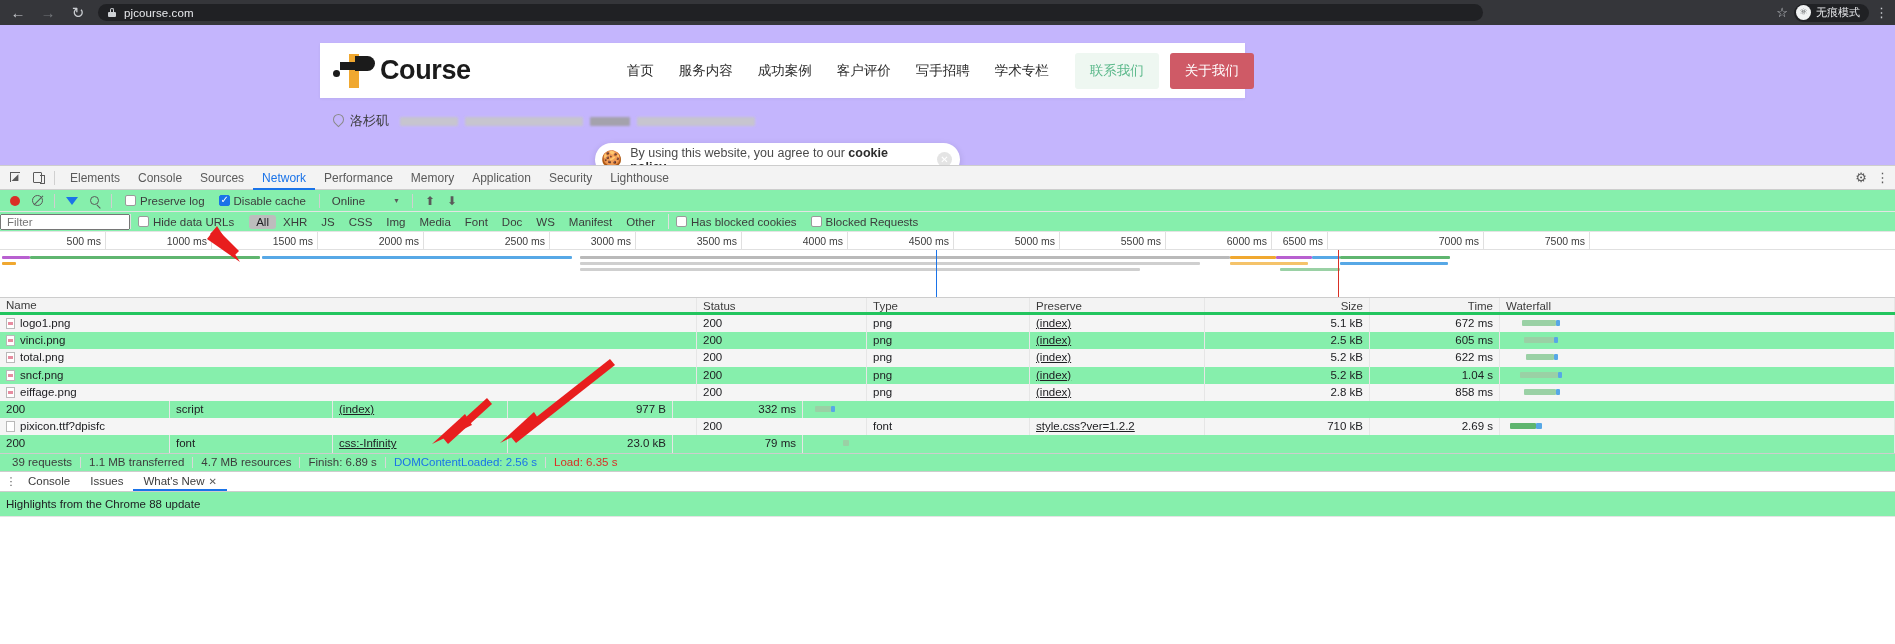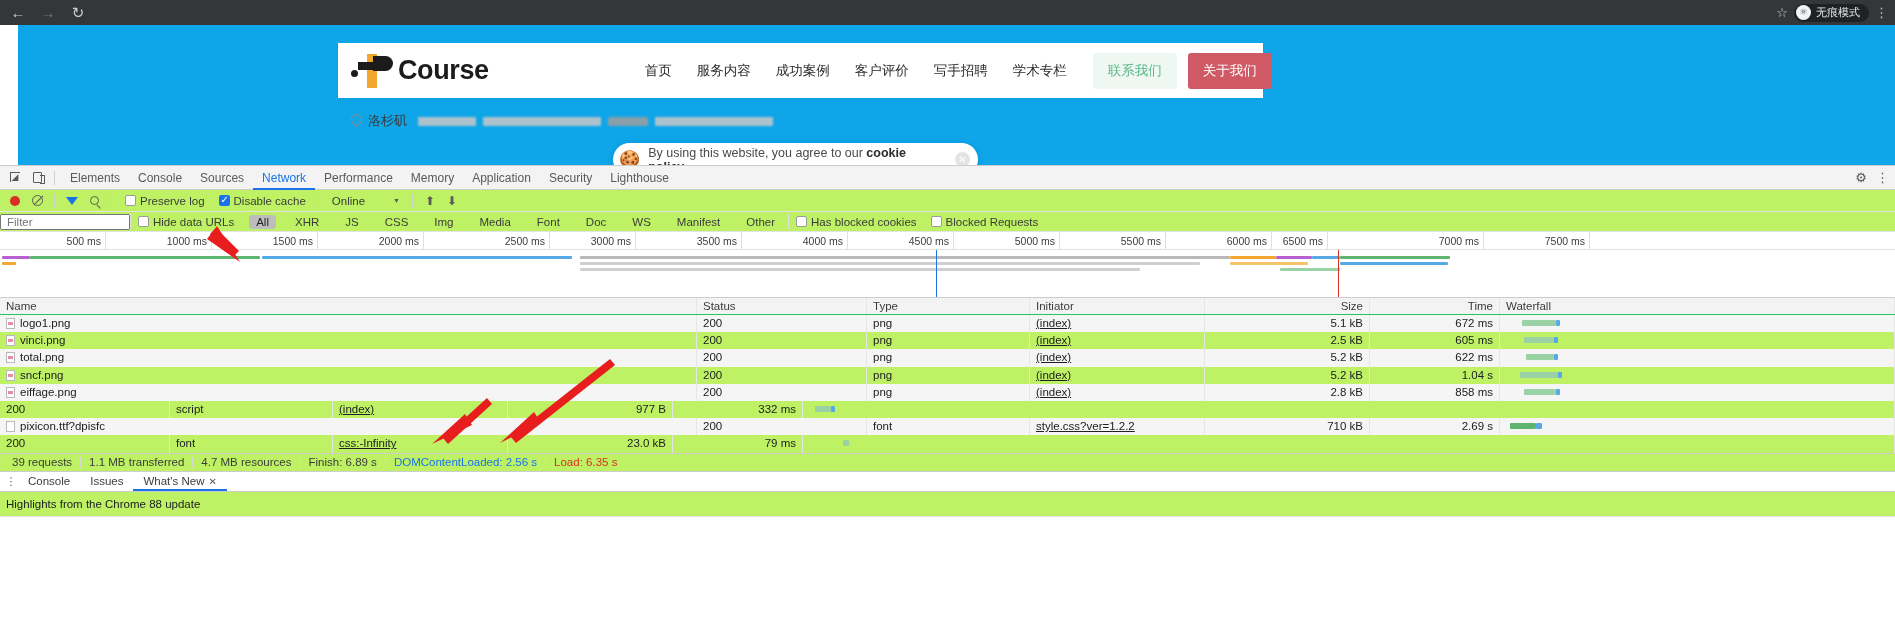--- a/index.html
+++ b/index.html
@@ -33,21 +33,21 @@
   .star-icon { color:#c9ccd0; font-size:13px; }
   .incognito-pill { display:flex; align-items:center; gap:5px; background:#202124;
      border-radius:10px; padding:1px 9px 1px 2px; height:18px;}
   .incognito-circle { width:15px; height:15px; border-radius:50%; background:#f1f3f4;
      display:flex; align-items:center; justify-content:center; }
   .incognito-glyph { font-size:9px; color:#3c4043; line-height:1;}
   .incognito-text { color:#e8eaed; font-size:11px;font-family:Liberation Serif, serif; }
   .kebab { color:#c9ccd0; font-size:13px; line-height:1; letter-spacing:0; width:10px; text-align:center;}
 
   
-  .page { position:relative; height:140px; background:#0ea5e9; overflow:hidden;margin-left:18px; }
+  .page { position:relative; height:140px; background:#c4b5fd; overflow:hidden; }
   .page-inner { position:absolute; left:320px; right:0; top:0; bottom:0; }
   .site-header {
     position:absolute; left:0; top:18px; width:925px; height:55px; background:#fff;
     display:flex; align-items:center; padding-left:13px; box-shadow:0 1px 3px rgba(0,0,0,.05);
   }
   .logo { display:flex; align-items:center; gap:3px; }
   .logo-mark { position:relative; width:44px; height:34px; flex:none; }
   .logo-mark .dot { position:absolute; left:0; top:16px; width:7px; height:7px; border-radius:50%; background:#1b1b1b;}
   .logo-mark .p-stem { position:absolute; left:16px; top:0; width:10px; height:34px; background:#f0a830;}
   .logo-mark .p-bowl { position:absolute; left:22px; top:2px; width:20px; height:15px; background:#1b1b1b;
@@ -75,21 +75,21 @@
     border-radius:17px; display:flex; align-items:center; padding:0 8px 0 6px; gap:8px;
     box-shadow:0 2px 7px rgba(0,0,0,.13);
   }
   .cookie-emoji { font-size:17px; line-height:1; }
   .cookie-text { font-size:12.5px; color:#4a4a4a; flex:1; }
   .cookie-text b { color:#2b2b2b; font-weight:bold; }
   .cookie-close { width:15px; height:15px; border-radius:50%; background:#e4e4e4; color:#fff;
       font-size:10px; display:flex; align-items:center; justify-content:center; flex:none;}
 
   
-  .devtools { border-top:1px solid #cdcdcd; background:#bef264; }
+  .devtools { border-top:1px solid #cdcdcd; background:#86efac; }
   .dt-tabs { height:24px; display:flex; align-items:center; background:#f3f3f3;
      border-bottom:1px solid #cdcdcd; padding-left:4px; position:relative;}
   .dt-icon-btn { width:22px; height:22px; display:flex; align-items:center; justify-content:center; color:#5a5a5a;}
   .inspect-glyph { width:11px; height:11px; position:relative;}
   .inspect-glyph:before { content:""; position:absolute; left:0; top:0; width:9px; height:9px;
      border:1.2px solid #5a5a5a; border-right:none; border-bottom:none;}
   .inspect-glyph:after { content:"\25E2"; position:absolute; left:2px; top:0px; font-size:9px; color:#5a5a5a;}
   .device-glyph { width:9px; height:11px; border:1.2px solid #5a5a5a; border-radius:1px; position:relative;}
   .device-glyph:after{ content:""; position:absolute; right:-4px; top:2px; width:4px; height:7px;
      border:1.2px solid #5a5a5a; border-left:none; border-radius:0 1px 1px 0;}
@@ -114,36 +114,36 @@
   .chk.checked { background:#1a73e8; border-color:#1a73e8; }
   .chk.checked:after { content:"\2713"; position:absolute; left:1px; top:-2px; font-size:10px; color:#fff; }
   .chk-label { display:flex; align-items:center; gap:4px; font-size:11.5px; color:#3c3c3c; padding:0 7px; white-space:nowrap;}
   .online-sel { display:flex; align-items:center; gap:28px; font-size:11.5px; color:#3c3c3c; padding:0 6px;}
   .caret { font-size:7px; color:#5a5a5a; }
   .arrow-up, .arrow-down { font-size:12px; color:#5a5a5a; padding:0 6px; }
 
   .dt-filterbar { height:20px; display:flex; align-items:center; border-bottom:1px solid #e4e4e4; }
   .filter-input { width:130px; font-size:11.5px; color:#9a9a9a; padding-left:5px; }
   .fb-sep { width:1px; height:15px; background:#e0e0e0; }
-  .type-chips { display:flex; align-items:flex-end; gap:12px; padding-left:8px; }
+  .type-chips { display:flex; align-items:flex-end; gap:0; padding-left:8px; }
   .chip { font-size:11.5px; color:#3c3c3c; padding:1px 7px; border-radius:3px; white-space:nowrap;}
   .chip.active { background:#bdbdbd; color:#202124; }
 
   
   .dt-overview { height:66px; position:relative; border-bottom:1px solid #cdcdcd; background:#fff;}
   .ruler { height:18px; position:relative; border-bottom:1px solid #e0e0e0;}
   .tick { position:absolute; top:0; height:18px; border-right:1px solid #e0e0e0;
      font-size:10.5px; color:#3c3c3c; text-align:right; padding-right:4px; line-height:18px; white-space:nowrap;}
   .band { position:absolute; height:3px; border-radius:1px; }
   .vline { position:absolute; top:18px; bottom:0; width:1px; }
 
   
   .dt-table { border-bottom:1px solid #cdcdcd; }
   .tr { display:flex; height:17.2px; align-items:center; font-size:11.5px; color:#202124;}
-  .tr.head { background:#f3f3f3; color:#3c3c3c; border-bottom:1px solid #22c55e; height:17px;}
+  .tr.head { background:#f3f3f3; color:#3c3c3c; border-bottom:3px solid #22c55e; height:17px;}
   .tr.alt { background:#f5f5f5; }
   .td { padding:0 6px; overflow:hidden; white-space:nowrap; border-right:1px solid #e6e6e6; height:100%; line-height:17px;}
   .c-name  { width:697px; display:flex; align-items:center; gap:5px;}
   .c-status{ width:170px; }
   .c-type  { width:163px; }
   .c-init  { width:175px; }
   .c-size  { width:165px; text-align:right; }
   .c-time  { width:130px; text-align:right; }
   .c-wf    { flex:1; position:relative; }
   .file-icon { width:9px; height:11px; border:1px solid #b9b9b9; background:#fff; flex:none; position:relative;}
@@ -171,20 +171,27 @@
   
   .annot { position:absolute; left:0; top:0; width:1895px; height:644px; pointer-events:none; z-index:50;}
 </style>
 </head>
 <body>
 
 <div class="browser-bar">
   <div class="nav-btn">←</div>
   <div class="nav-btn disabled">→</div>
   <div class="nav-btn">↻</div>
+  <div class="url-pill">
+    <span class="lock-icon">
+      <span class="shackle"></span>
+        <span class="body"></span>
+    </span>
+    <span class="url-text">pjcourse.com</span>
+  </div>
   <div class="bar-right">
     <div class="star-icon">☆</div>
     <div class="incognito-pill">
       <span class="incognito-circle">
         <span class="incognito-glyph">⚛</span>
       </span>
       <span class="incognito-text">无痕模式</span>
     </div>
     <div class="kebab">⋮</div>
   </div>
@@ -366,21 +373,21 @@
     </div>
     <div class="vline" style="left:936px;background:#1a73e8"></div>
     <div class="vline" style="left:1338px;background:#d93025"></div>
   </div>
 
   <div class="dt-table">
     <div class="tr head">
       <div class="td c-name">Name</div>
       <div class="td c-status">Status</div>
       <div class="td c-type">Type</div>
-      <div class="td c-init">Initiator</div>
+      <div class="td c-init">Preserve</div>
       <div class="td c-size">Size</div>
       <div class="td c-time">Time</div>
       <div class="td c-wf">Waterfall</div>
     </div>
 
     <div class="tr alt">
       <div class="td c-name">
           <span class="file-icon img"></span>
           <span>logo1.png</span>
         </div>

